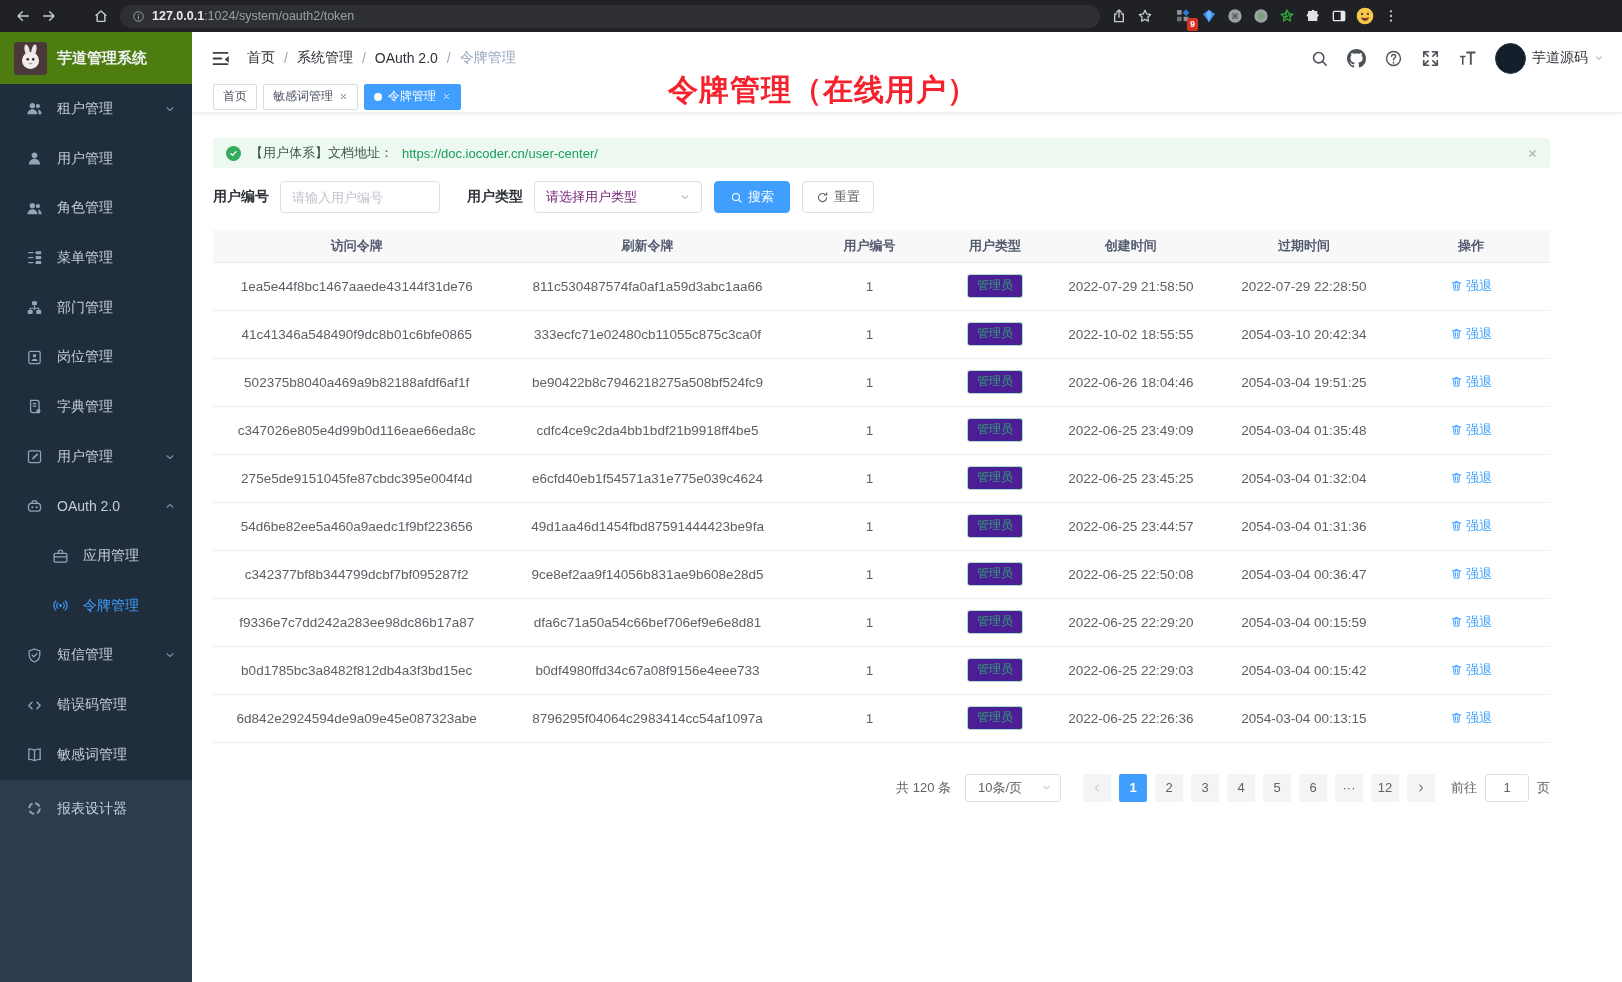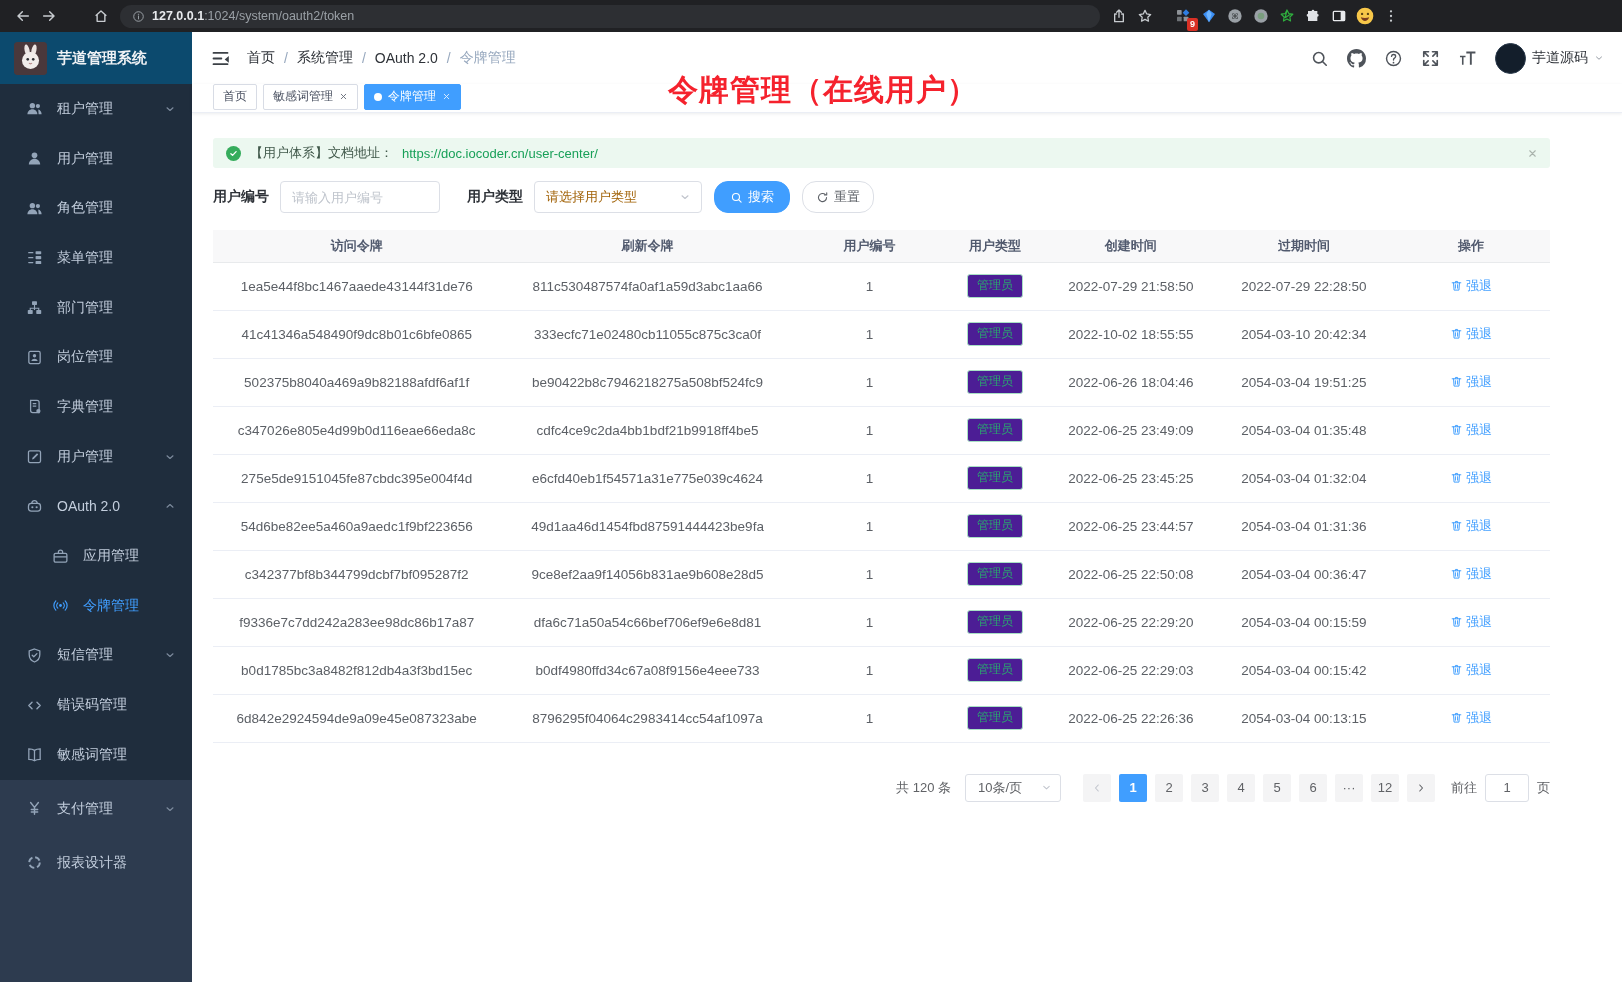--- a/index.html
+++ b/index.html
@@ -16,21 +16,21 @@
   .urlbar .ic{width:13px;height:13px;color:#9aa0a6}
   .url-host{color:#e8eaed;font-size:12.5px;font-weight:700}
   .url-rest{color:#9aa0a6;font-size:12.5px}
   .ext{position:relative}
   .ext-badge{position:absolute;right:-2px;bottom:-2px;background:#d93025;color:#fff;font-size:9px;line-height:1;padding:2px 3px;border-radius:2px;font-weight:700}
   .spacer{flex:0 0 12px}
 
   
   .app{display:flex;height:950px}
   .sidebar{width:192px;background:#1f2d3d;display:flex;flex-direction:column;flex:0 0 192px}
-  .logo{height:52px;background:#0c4a6e;display:flex;align-items:center;gap:10px;padding:0 14px}
+  .logo{height:52px;background:#4d7c0f;display:flex;align-items:center;gap:10px;padding:0 14px}
   .logo-img{width:33px;height:33px;border-radius:3px;overflow:hidden;flex:0 0 auto}
   .logo-img svg{width:33px;height:33px}
   .logo-title{color:#f0f2f5;font-size:15px;font-weight:700;white-space:nowrap}
   .menu{display:flex;flex-direction:column}
   .menu-bottom{flex:1;background:#2d3b4f;padding-top:2px}
   .m-item{height:49.7px;display:flex;align-items:center;gap:14px;padding:0 16px 0 26px;color:#c3cedd;font-size:14px;cursor:pointer;white-space:nowrap}
   .menu-bottom .m-item{height:54px}
   .m-item.sub{padding-left:52px}
   .m-ic{width:17px;height:17px;color:#93a4b8;flex:0 0 auto}
   .m-label{flex:0 1 auto}
@@ -68,23 +68,23 @@
   .alert-check svg{width:9px;height:9px}
   .alert-label{font-size:13px;color:#40584a}
   .alert-link{font-size:13px;color:#18a058;cursor:pointer}
   .alert-close{position:absolute;right:12px;width:11px;height:11px;color:#aab4ad;cursor:pointer}
 
   .filters{display:flex;align-items:center;margin:13px 0 17px}
   .f-label{font-size:14px;font-weight:700;color:#2e3238;margin-right:11px}
   .f-input{width:160px;height:32px;border:1px solid #dcdfe6;border-radius:4px;padding:0 11px;font-size:13px;color:#606266;outline:none;font-family:inherit}
   .f-input::placeholder{color:#bfc4cc}
   .f-gap{width:27px}
-  .f-select{width:168px;height:32px;border:1px solid #dcdfe6;border-radius:4px;display:flex;align-items:center;justify-content:space-between;padding:0 10px 0 11px;font-size:13px;color:#a16207;cursor:pointer;background:#fff}
+  .f-select{width:168px;height:32px;border:1px solid #dcdfe6;border-radius:4px;display:flex;align-items:center;justify-content:space-between;padding:0 10px 0 11px;font-size:13px;color:#701a75;cursor:pointer;background:#fff}
   .f-select .chev{width:12px;height:12px;color:#c0c4cc}
-  .btn{height:32px;border-radius:14px;display:inline-flex;align-items:center;gap:5px;font-size:13px;cursor:pointer;font-family:Liberation Serif, serif}
+  .btn{height:32px;border-radius:4px;display:inline-flex;align-items:center;gap:5px;font-size:13px;cursor:pointer;font-family:Liberation Serif, serif}
   .btn .ic{width:13px;height:13px}
   .btn-search{background:#409eff;border:1px solid #409eff;color:#fff;padding:0 15px;margin-left:12px}
   .btn-reset{background:#fff;border:1px solid #dcdfe6;color:#5c6066;padding:0 13px;margin-left:12px}
 
   table{width:100%;border-collapse:collapse;table-layout:fixed}
   thead th{height:32px;background:#f8f8f9;color:#515a6e;font-size:13px;font-weight:700;text-align:center;border-bottom:1px solid #e8eaec}
   tbody td{height:48px;text-align:center;font-size:13.5px;color:#5c6066;border-bottom:1px solid #ebeef5;white-space:nowrap;overflow:hidden}
   .badge{display:inline-block;padding:3px 9px;font-size:12px;color:#2aa76e;background:#4c1d95;border:1px solid #a8e0c5;border-radius:3px;line-height:1.3}
   .act{color:#409eff;display:inline-flex;align-items:center;gap:3px;font-size:13px;cursor:pointer}
   .act .ic{width:13px;height:13px}
@@ -490,29 +490,20 @@
           <span class="m-label">错误码管理</span>
         </div>
         <div class="m-item">
           <svg class="m-ic">
             <use href="#i-word"></use>
           </svg>
           <span class="m-label">敏感词管理</span>
         </div>
       </nav>
     <nav class="menu menu-bottom">
-        <div class="m-item">
-          <svg class="m-ic">
-            <use href="#i-pay"></use>
-          </svg>
-          <span class="m-label">支付管理</span>
-          <svg class="m-chev">
-            <use href="#i-chev-down"></use>
-          </svg>
-        </div>
         <div class="m-item">
           <svg class="m-ic">
             <use href="#i-report"></use>
           </svg>
           <span class="m-label">报表设计器</span>
         </div>
       </nav>
   </aside>
 
   <div class="main">

